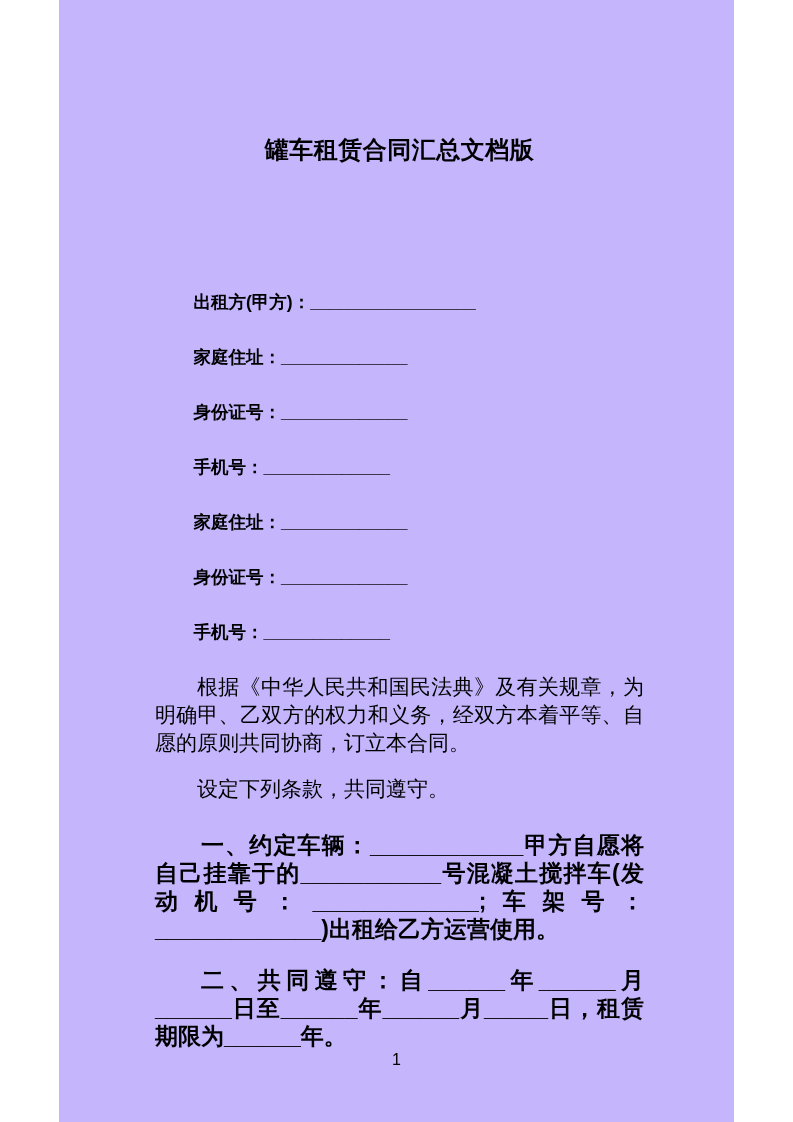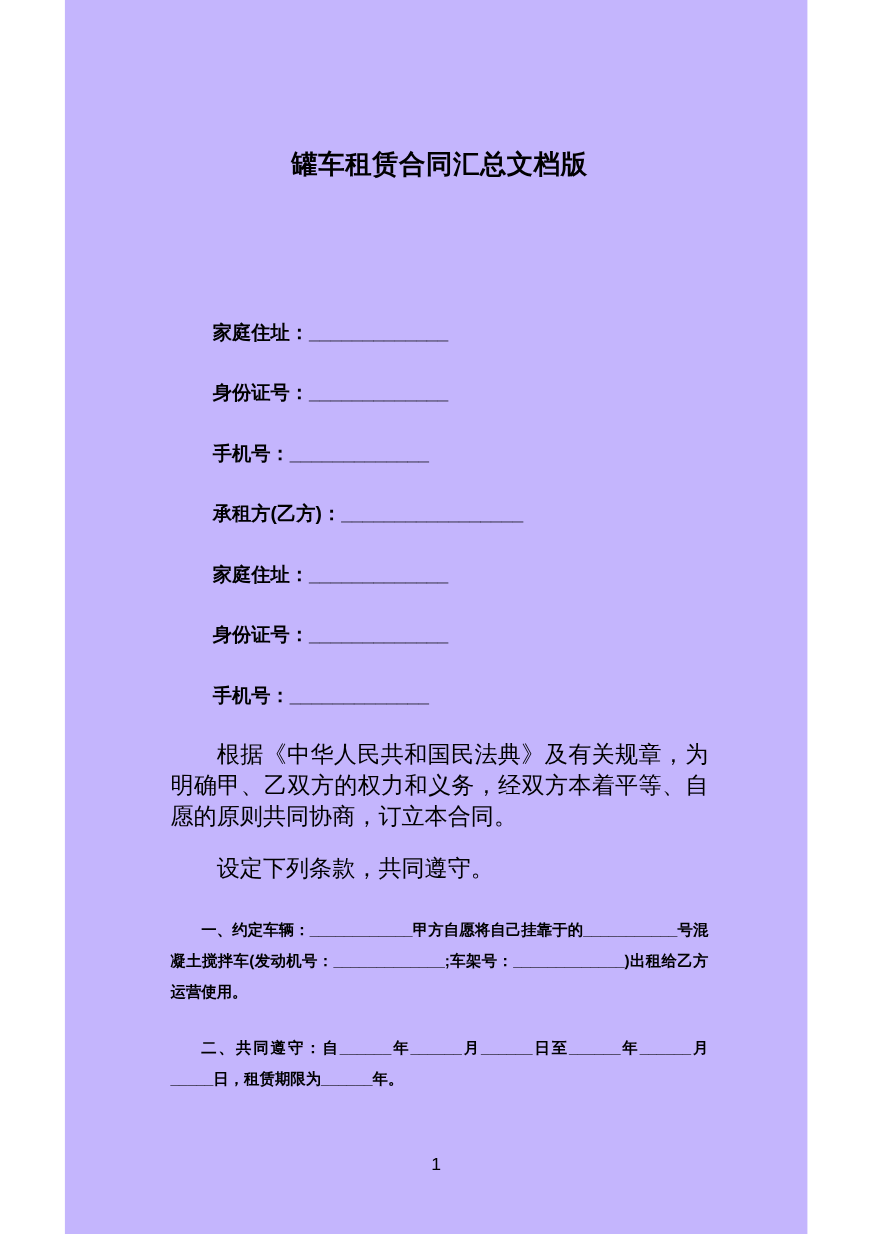--- a/index.html
+++ b/index.html
@@ -48,21 +48,21 @@
     font-size: 21px;
     line-height: 28px;
     text-align: justify;
     text-indent: 2em;
     font-weight: 400;
   }
   .para-intro { margin-top: 22px; }
   .para-terms { margin-top: 18px; font-family: Liberation Serif, serif; }
   .clause {
     margin: 0;
-    font-size: 14px;
+    font-size: 23px;
     line-height: 28px;
     text-align: justify;
     text-indent: 2em;
     font-weight: 700;
   }
   .clause-1 { margin-top: 28px; }
   .clause-2 { margin-top: 23px; }
   .page-number {
     position: absolute;
     top: 1050px;
@@ -76,24 +76,24 @@
 </style>
 </head>
 <body>
 
 <div class="page">
   <div class="content">
 
     <h1 class="doc-title">罐车租赁合同汇总文档版</h1>
 
     <div class="fields">
+      <p class="field"><span>出租方(甲方)：</span><span class="blank">_________________</span></p>
       <p class="field"><span>家庭住址：</span><span class="blank">_____________</span></p>
       <p class="field"><span>身份证号：</span><span class="blank">_____________</span></p>
       <p class="field"><span>手机号：</span><span class="blank">_____________</span></p>
-      <p class="field"><span>承租方(乙方)：</span><span class="blank">_________________</span></p>
       <p class="field"><span>家庭住址：</span><span class="blank">_____________</span></p>
       <p class="field"><span>身份证号：</span><span class="blank">_____________</span></p>
       <p class="field"><span>手机号：</span><span class="blank">_____________</span></p>
     </div>
 
     <p class="para para-intro">根据《中华人民共和国民法典》及有关规章，为明确甲、乙双方的权力和义务，经双方本着平等、自愿的原则共同协商，订立本合同。</p>
     <p class="para para-terms">设定下列条款，共同遵守。</p>
 
     <p class="clause clause-1">一、约定车辆：____________甲方自愿将自己挂靠于的___________号混凝土搅拌车(发动机号：_____________;车架号：_____________)出租给乙方运营使用。</p>
     <p class="clause clause-2">二、共同遵守：自______年______月______日至______年______月_____日，租赁期限为______年。</p>

